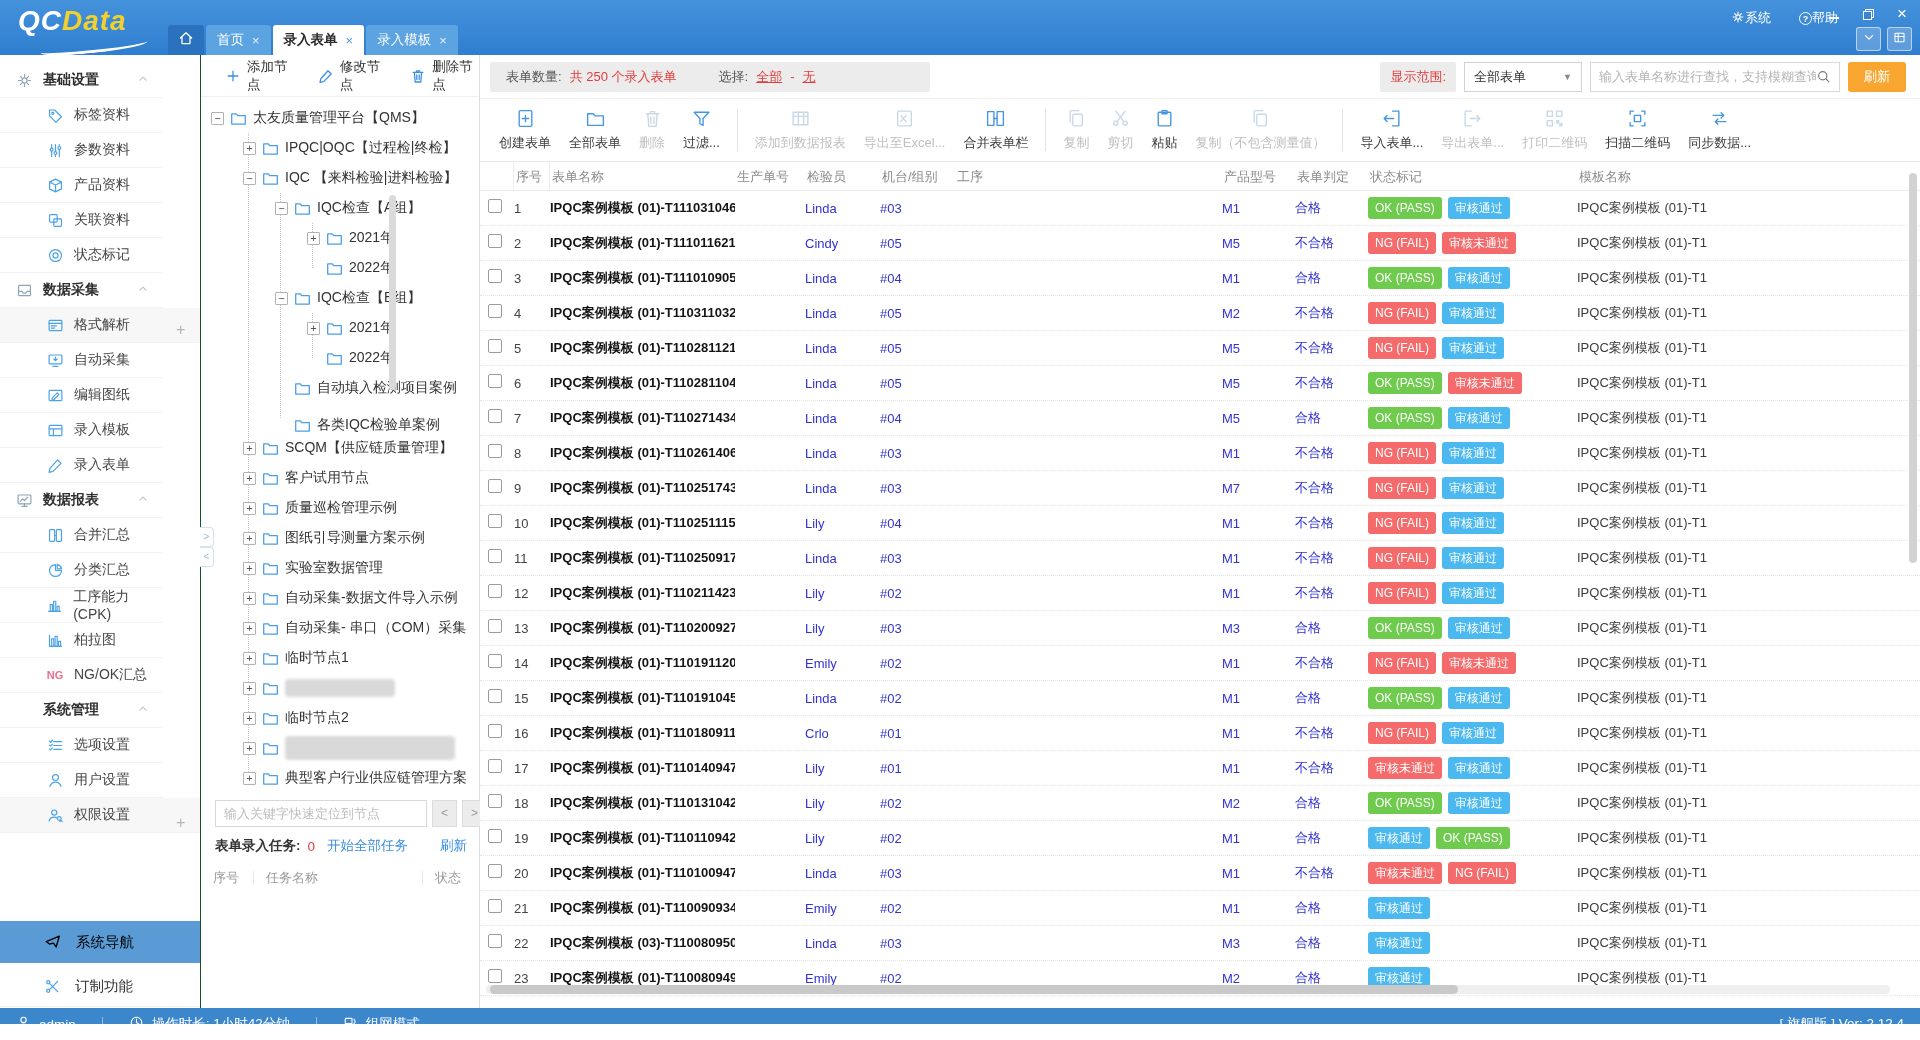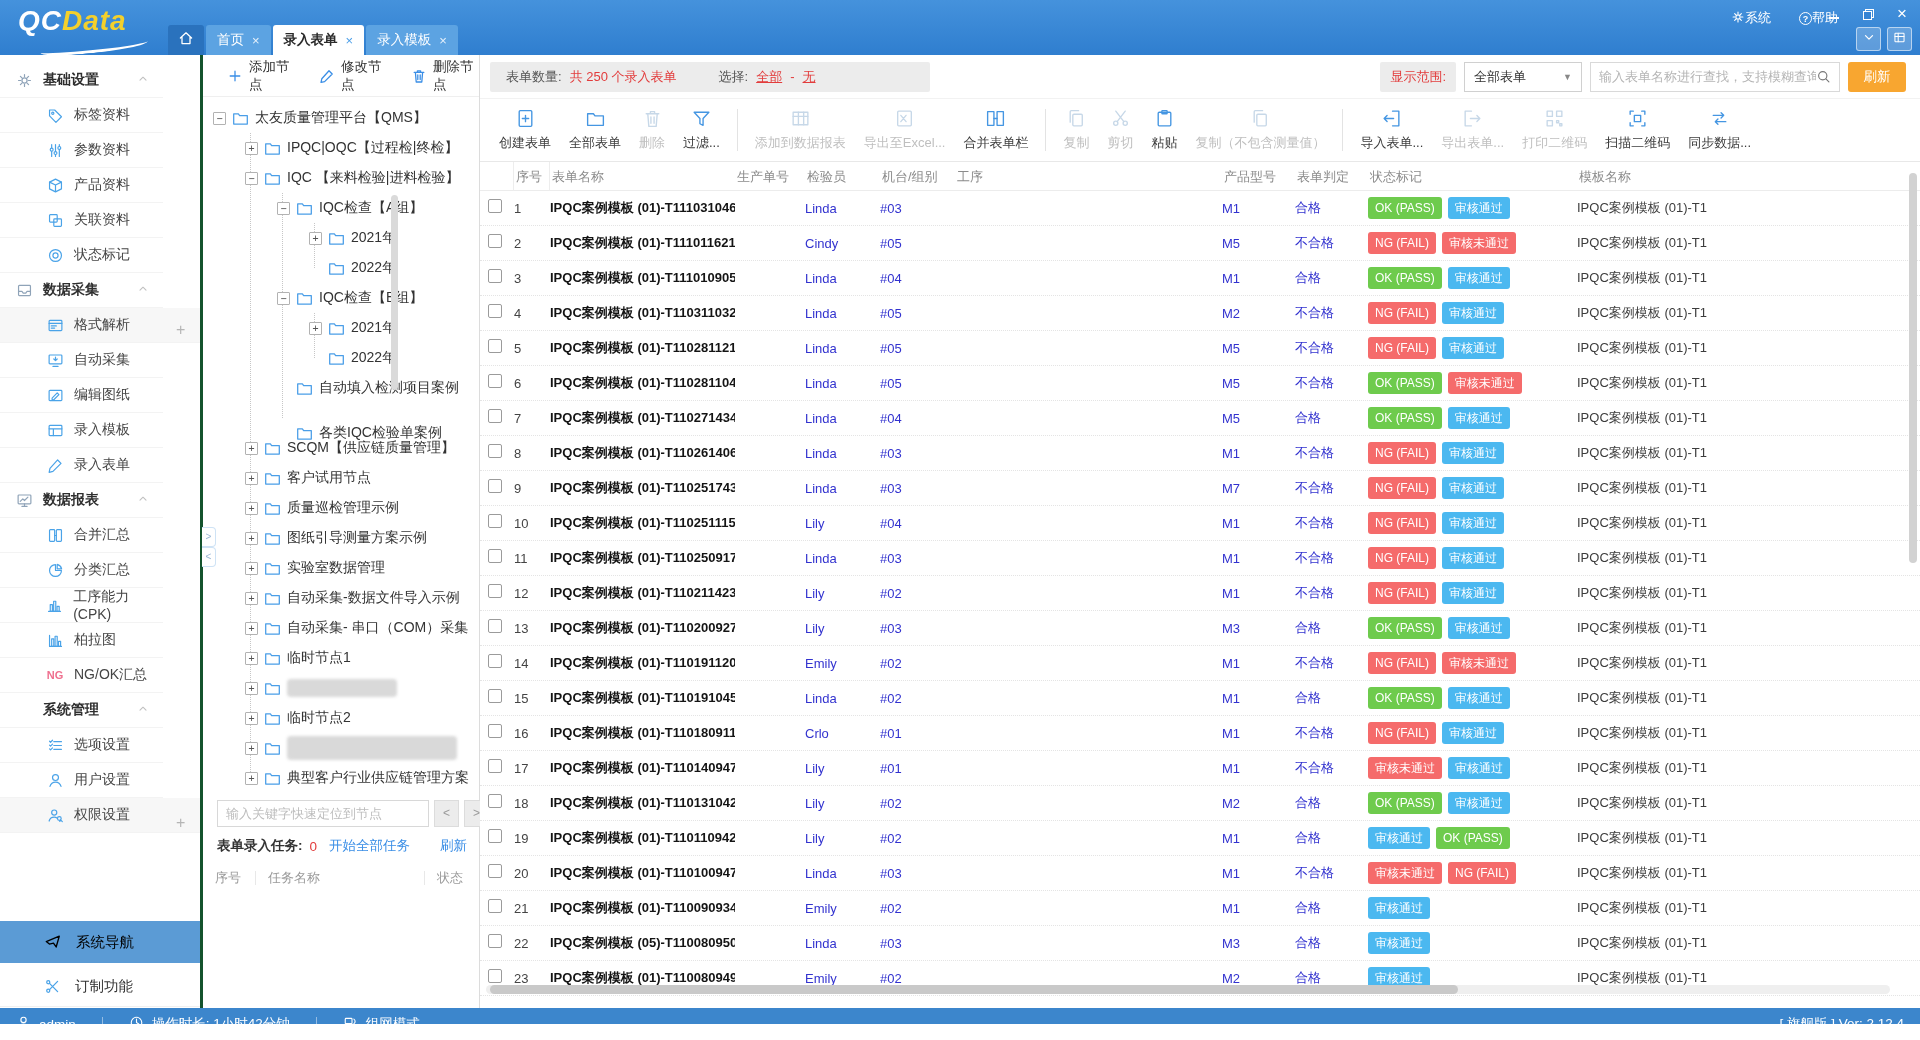--- a/index.html
+++ b/index.html
@@ -53,21 +53,21 @@
   .ng-ic { font-size:11px; font-weight:bold; color:#ef6f8e; letter-spacing:0; }
   .pin { position:absolute; left:176px; color:#b5b5b5; font-size:16px; line-height:16px; }
   .sfoot-nav { position:absolute; top:866px; left:0; width:200px; height:42px; background:#5b9bd5; color:#000000;
     display:flex; align-items:center; font-size:14.5px; cursor:pointer; }
   .sfoot-nav .ic { margin-left:44px; margin-right:14px; display:flex; }
   .sfoot-custom { position:absolute; top:912px; left:0; width:200px; height:40px; background:#fff; color:#333;
     display:flex; align-items:center; font-size:14.5px; border-bottom:1px solid #f0f0f0; cursor:pointer; }
   .sfoot-custom .ic { margin-left:44px; margin-right:14px; color:#4aa3e8; display:flex; }
 
   
-  .tree-panel { position:relative; width:280px; flex:none; background:#fff; border-left:3px solid #14532d; border-right:1px solid #dcdcdc; }
+  .tree-panel { position:relative; width:280px; flex:none; background:#fff; border-left:1px solid #14532d; border-right:1px solid #dcdcdc; }
   .node-toolbar { height:42px; display:flex; align-items:center; padding-left:24px; gap:24px; border-bottom:1px solid #efefef; }
   .ntb { display:flex; align-items:center; gap:6px; font-size:13.5px; color:#333; cursor:pointer; }
   .ntb .ic { color:#3a8ee6; display:flex; }
   .tree { position:absolute; top:42px; left:0; right:0; height:700px; overflow:hidden; }
   .trunk { position:absolute; width:0; border-left:1px dotted #c6c6c6; }
   .tnode { position:absolute; height:30px; display:flex; align-items:center; gap:6px; white-space:nowrap; cursor:pointer; }
   .exp { flex:none; width:13px; height:13px; border:1px solid #b2b2b2; background:#fff; border-radius:1px;
     font:10px/11px "DejaVu Sans Mono",monospace; color:#555; text-align:center; }
   .exp.none { visibility:hidden; }
   .fold { flex:none; display:flex; color:#4a9ee8; }
@@ -571,21 +571,21 @@
           </div>
           <div class="tnode" style="top:276px;left:74px">
             <span class="exp none"></span>
             <span class="fold">
               <svg width="17" height="17" viewBox="0 0 20 20" fill="none" stroke="currentColor" stroke-width="1.5" stroke-linecap="round" stroke-linejoin="round">
                 <path d="M2 16.5v-12h5.5l1.5 2h9v10z"></path>
               </svg>
             </span>
             <span class="tlabel">自动填入检测项目案例</span>
           </div>
-          <div class="tnode" style="top:321px;left:74px">
+          <div class="tnode" style="top:313px;left:74px">
             <span class="exp none"></span>
             <span class="fold">
               <svg width="17" height="17" viewBox="0 0 20 20" fill="none" stroke="currentColor" stroke-width="1.5" stroke-linecap="round" stroke-linejoin="round">
                 <path d="M2 16.5v-12h5.5l1.5 2h9v10z"></path>
               </svg>
             </span>
             <span class="tlabel">各类IQC检验单案例</span>
           </div>
           <div class="tnode" style="top:336px;left:42px">
             <span class="exp">+</span>
@@ -1183,21 +1183,21 @@
             <div class="td c-blue">#02</div>
             <div class="td"></div>
             <div class="td c-blue">M1</div>
             <div class="td c-blue">合格</div>
             <div class="td"><span class="badge" style="background:#4bb8f0">审核通过</span></div>
             <div class="td c-tpl">IPQC案例模板 (01)-T1</div>
           </div>
           <div class="tr">
             <div class="td"><span class="cb"></span></div>
             <div class="td c-no">22</div>
-            <div class="td c-name">IPQC案例模板 (05)-T110080950</div>
+            <div class="td c-name">IPQC案例模板 (03)-T110080950</div>
             <div class="td"></div>
             <div class="td c-blue">Linda</div>
             <div class="td c-blue">#03</div>
             <div class="td"></div>
             <div class="td c-blue">M3</div>
             <div class="td c-blue">合格</div>
             <div class="td"><span class="badge" style="background:#4bb8f0">审核通过</span></div>
             <div class="td c-tpl">IPQC案例模板 (01)-T1</div>
           </div>
           <div class="tr">

